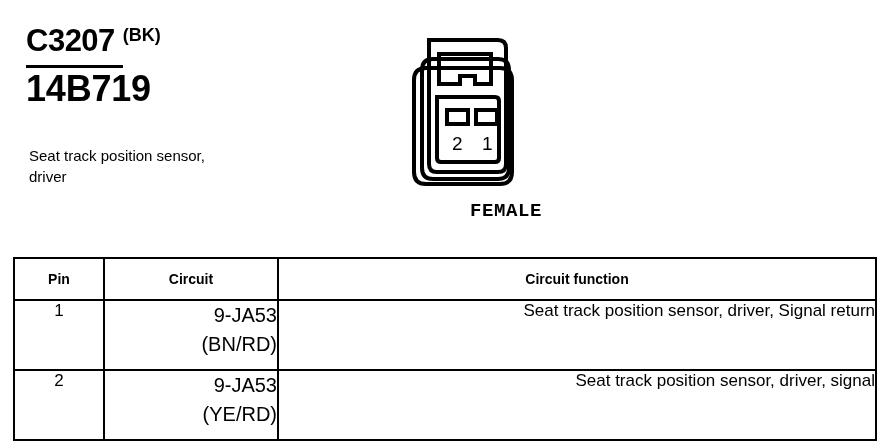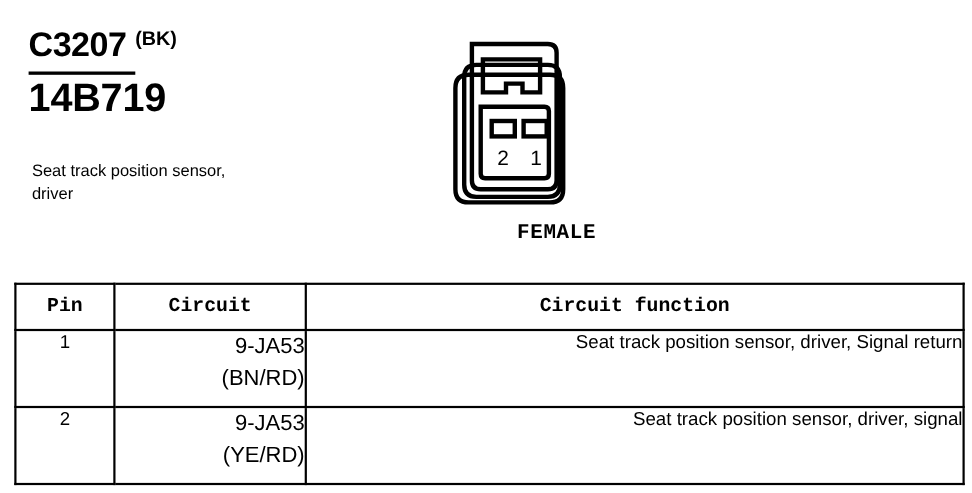--- a/index.html
+++ b/index.html
@@ -107,25 +107,24 @@
   }
   #pinout-table th,
   #pinout-table td {
     border: 2px solid #000;
     padding: 0;
     vertical-align: top;
     background: #fff;
   }
   #pinout-table thead th {
     height: 40px;
-    font-size: 18px;
+    font-size: 14px;
     font-weight: bold;
     text-align: center;
     vertical-align: middle;
-    font-family: Liberation Mono, monospace;
   }
   .col-pin    { width: 88px; }
   .col-circuit{ width: 172px; }
   .col-func   { width: 596px; }
 
   td.cell-pin {
     text-align: center;
     font-size: 17px;
     height: 68px;
     padding-top: 9px;

